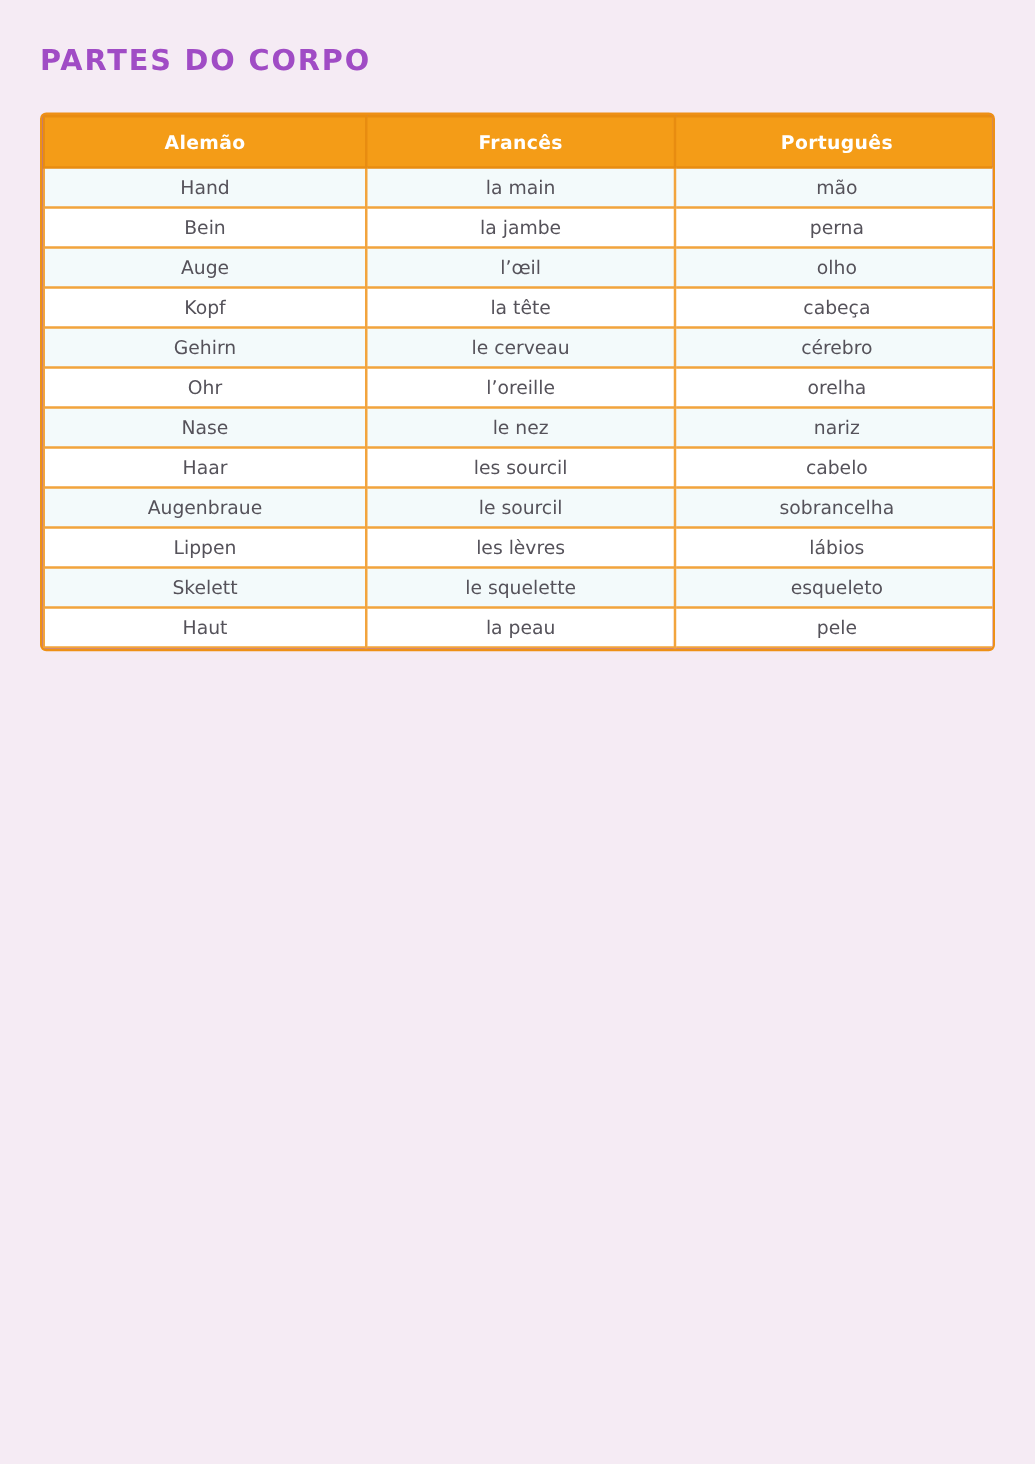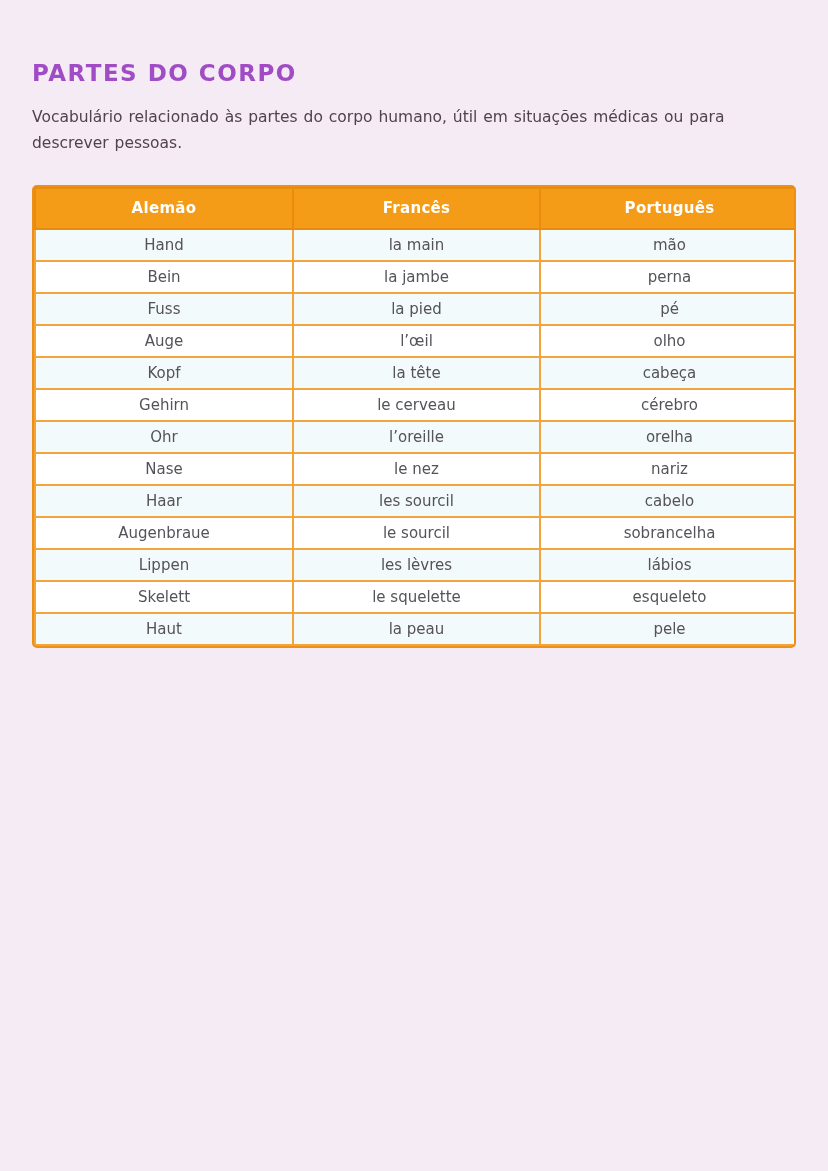--- a/index.html
+++ b/index.html
@@ -5,22 +5,21 @@
   * { box-sizing: border-box; }
   html, body { margin: 0; padding: 0; }
   body {
     width: 828px;
     height: 1171px;
     background: #f5ebf4;
     font-family: "DejaVu Sans", "Liberation Sans", sans-serif;
     overflow: hidden;
   }
   .page {
-    padding: 0 32px;
-    margin-top: 40px;
+    padding: 16px 32px;
   }
   .title {
     margin: 0;
     padding-top: 20px;
     font-size: 23px;
     font-weight: bold;
     letter-spacing: 1.5px;
     color: #a04cc5;
   }
   .desc {
@@ -63,21 +62,20 @@
     border: 2px solid #f2a43d;
     background: #ffffff;
   }
   tbody tr:nth-child(odd) td { background: #f3fafb; }
 </style>
 </head>
 <body>
 
 <div class="page">
   <h1 class="title">PARTES DO CORPO</h1>
-  <p class="desc">Vocabulário relacionado às partes do corpo humano, útil em situações médicas ou para descrever pessoas.</p>
 
   <div class="table-wrap">
     <table>
       <colgroup>
         <col style="width:258px">
         <col style="width:247px">
         <col style="width:259px">
       </colgroup>
       <thead>
         <tr>
@@ -89,25 +87,20 @@
       <tbody>
         <tr>
           <td>Hand</td>
           <td>la main</td>
           <td>mão</td>
         </tr>
         <tr>
           <td>Bein</td>
           <td>la jambe</td>
           <td>perna</td>
-        </tr>
-        <tr>
-          <td>Fuss</td>
-          <td>la pied</td>
-          <td>pé</td>
         </tr>
         <tr>
           <td>Auge</td>
           <td>l’œil</td>
           <td>olho</td>
         </tr>
         <tr>
           <td>Kopf</td>
           <td>la tête</td>
           <td>cabeça</td>

